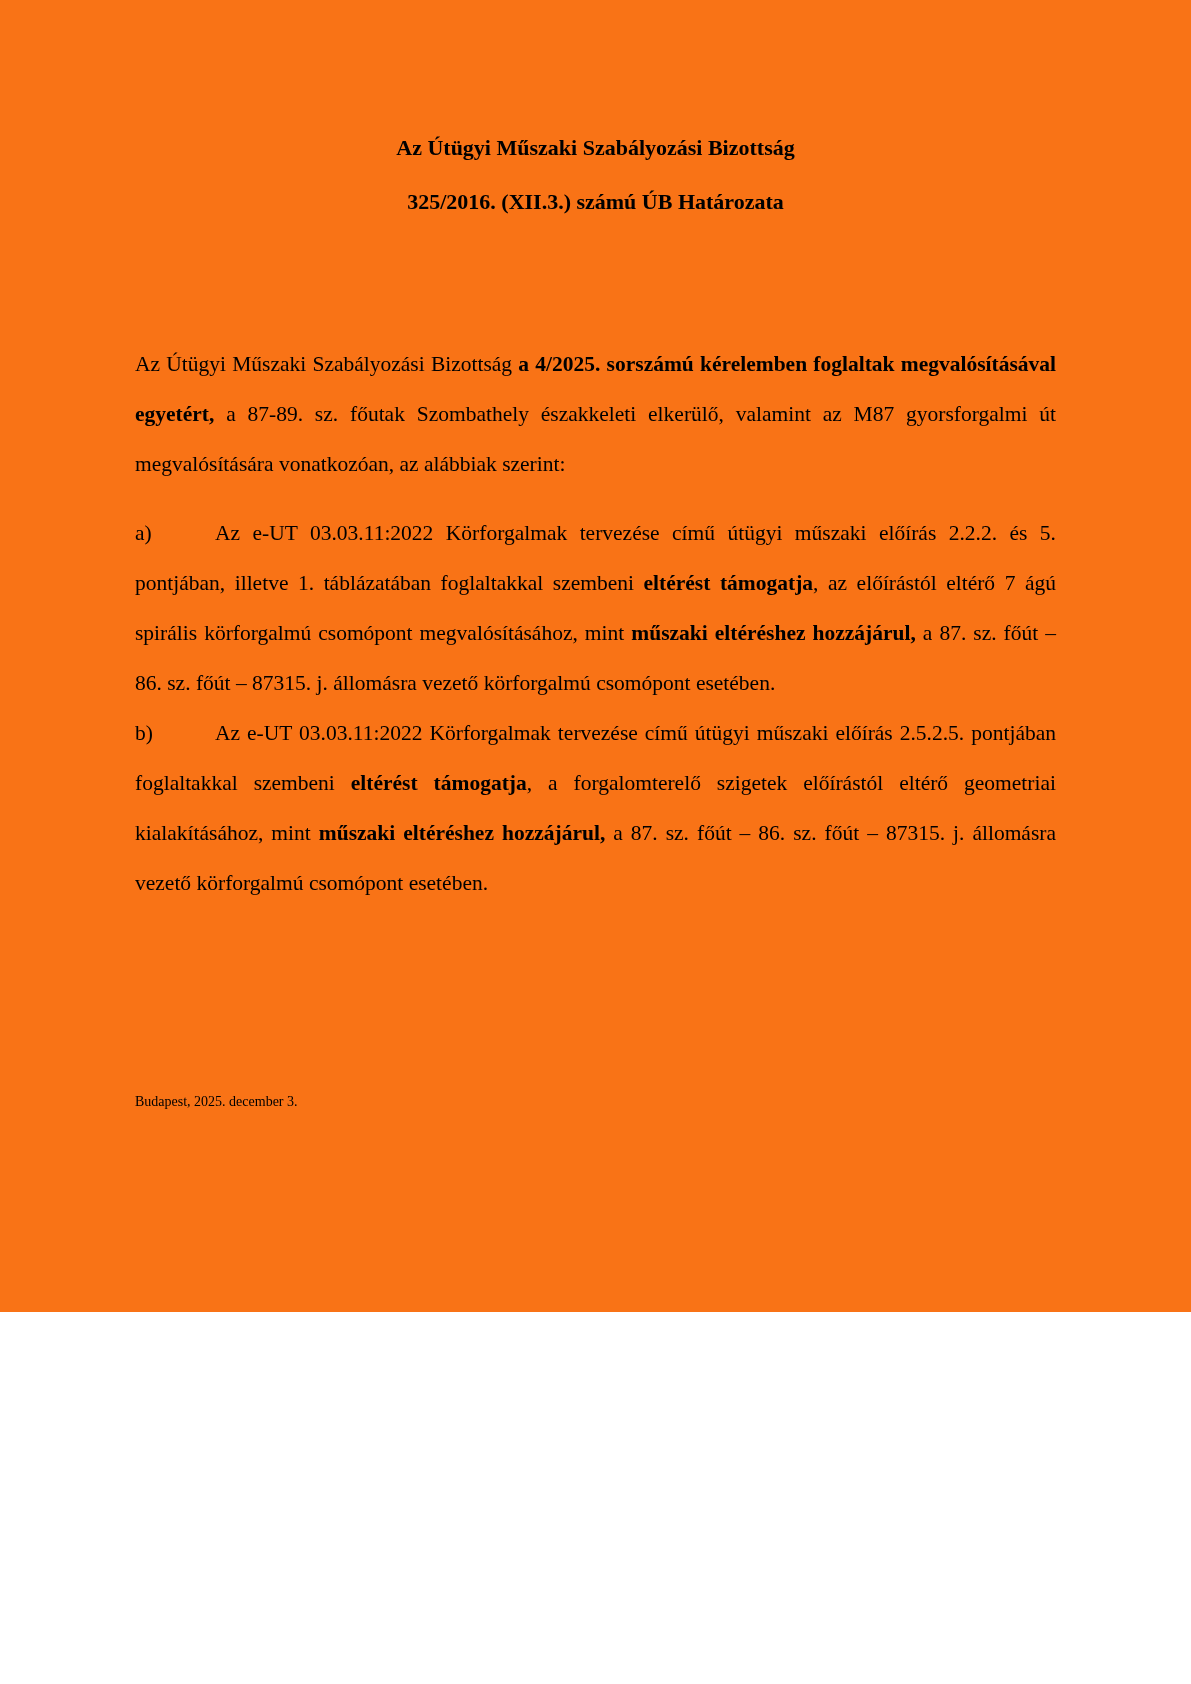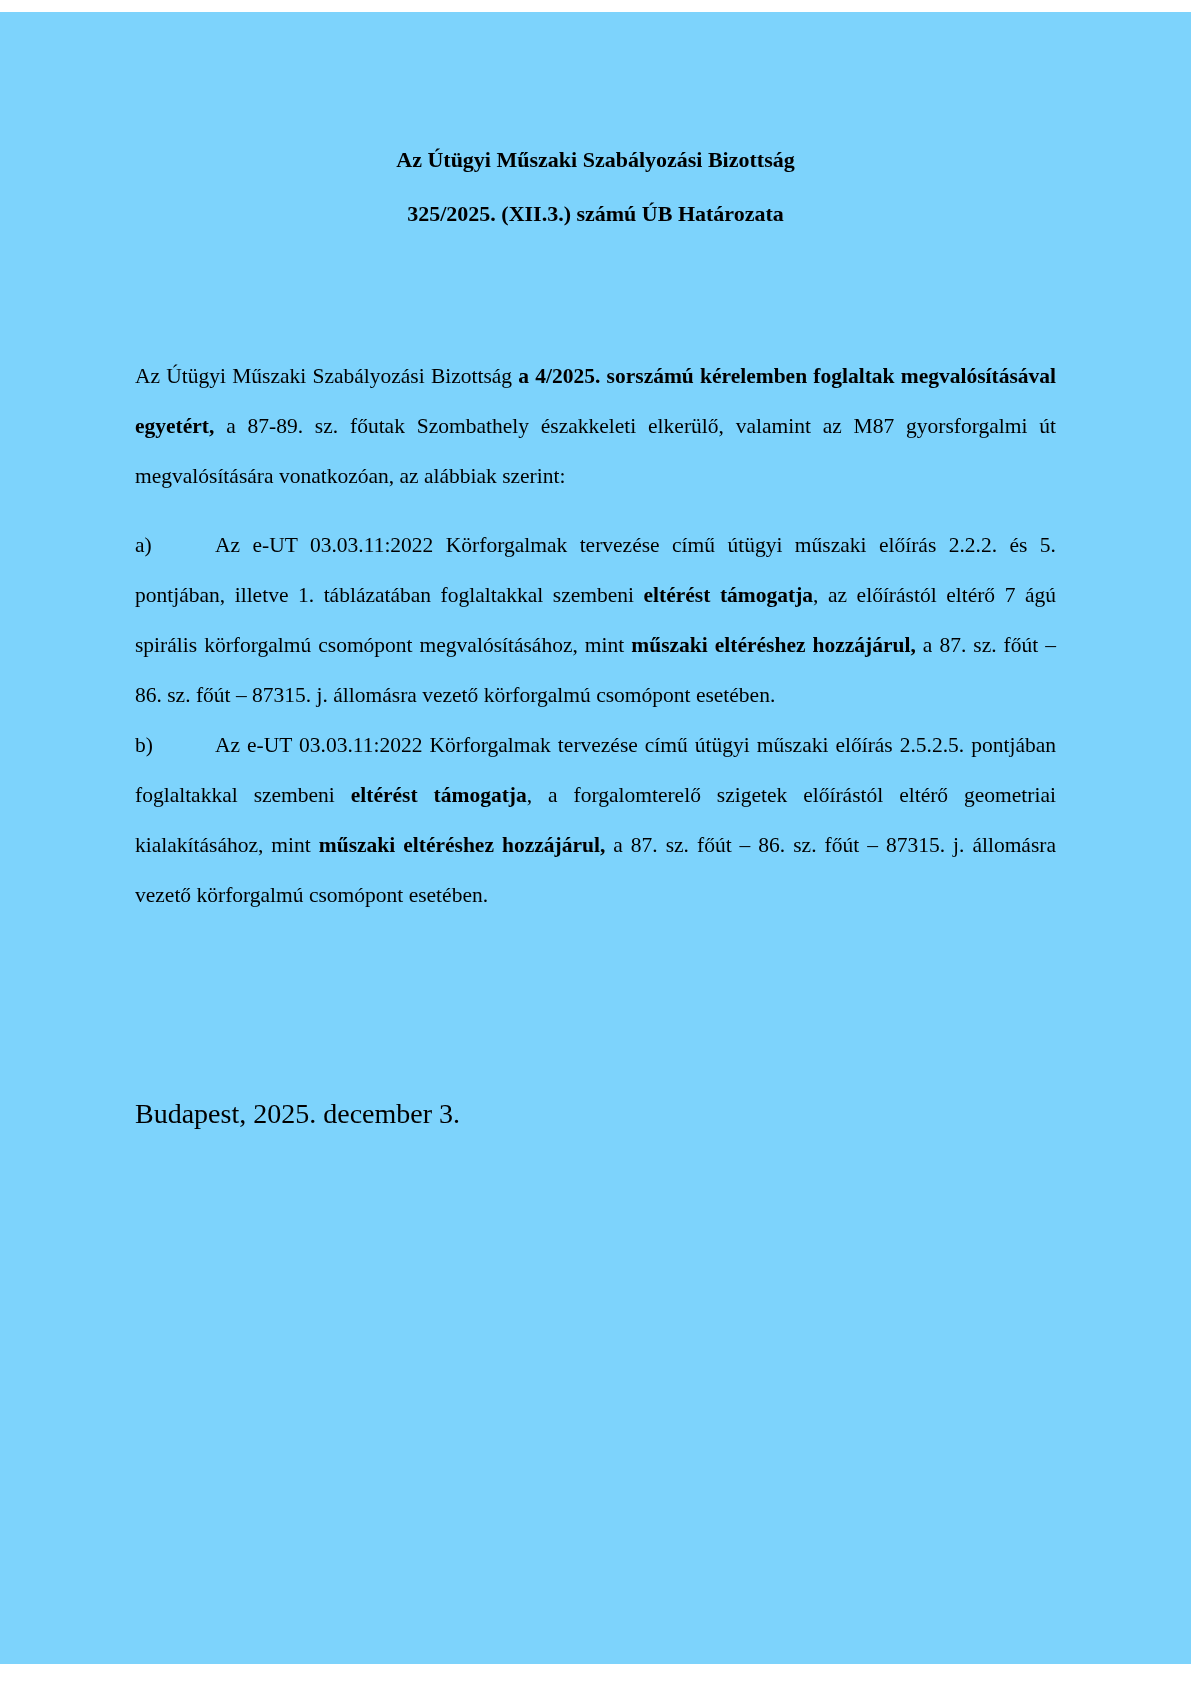--- a/index.html
+++ b/index.html
@@ -4,23 +4,23 @@
 <title>325/2025. (XII.3.) számú ÚB Határozata</title>
 <style>
   html, body {
     margin: 0;
     padding: 0;
     background: #ffffff;
   }
   .page {
     position: relative;
     width: 1191px;
-    height: 1652px;
-    margin: 12px auto;
-    background: #7dd3fc;
+    height: 1312px;
+    margin: 0 auto;
+    background: #f97316;
     color: #000000;
     font-family: "Liberation Serif", "DejaVu Serif", serif;
     overflow: hidden;
   }
   .content {
     position: absolute;
     left: 135px;
     top: 0;
     width: 921px;
   }
@@ -40,35 +40,35 @@
   }
   .intro { margin-top: 122px; }
   .item-a { margin-top: 19px; }
   .item-b { margin-top: 0; }
   .item-marker {
     display: inline-block;
     width: 80px;
   }
   .b { font-weight: bold; }
   .date-line {
-    font-size: 28px;
+    font-size: 14px;
     line-height: 43px;
     text-align: left;
     margin: 172px 0 0 0;
   }
 </style>
 </head>
 <body>
 
 <div class="page">
   <div class="content">
 
     <div class="title-line title-line-1">Az Útügyi Műszaki Szabályozási Bizottság</div>
 
-    <div class="title-line title-line-2">325/2025. (XII.3.) számú ÚB Határozata</div>
+    <div class="title-line title-line-2">325/2016. (XII.3.) számú ÚB Határozata</div>
 
     <p class="para intro"><span>Az Útügyi Műszaki Szabályozási Bizottság </span><span class="b">a 4/2025. sorszámú kérelemben foglaltak megvalósításával egyetért,</span><span> a 87-89. sz. főutak Szombathely északkeleti elkerülő, valamint az M87 gyorsforgalmi út megvalósítására vonatkozóan, az alábbiak szerint:</span></p>
 
     <p class="para item-a"><span class="item-marker">a)</span><span><span>Az e-UT 03.03.11:2022 Körforgalmak tervezése című útügyi műszaki előírás 2.2.2. és 5. pontjában, illetve 1. táblázatában foglaltakkal szembeni </span><span class="b">eltérést támogatja</span><span>, az előírástól eltérő 7 ágú spirális körforgalmú csomópont megvalósításához, mint </span><span class="b">műszaki eltéréshez hozzájárul,</span><span> a 87. sz. főút – 86. sz. főút – 87315. j. állomásra vezető körforgalmú csomópont esetében.</span></span></p>
 
     <p class="para item-b"><span class="item-marker">b)</span><span><span>Az e-UT 03.03.11:2022 Körforgalmak tervezése című útügyi műszaki előírás 2.5.2.5. pontjában foglaltakkal szembeni </span><span class="b">eltérést támogatja</span><span>, a forgalomterelő szigetek előírástól eltérő geometriai kialakításához, mint </span><span class="b">műszaki eltéréshez hozzájárul,</span><span> a 87. sz. főút – 86. sz. főút – 87315. j. állomásra vezető körforgalmú csomópont esetében.</span></span></p>
 
     <p class="date-line">Budapest, 2025. december 3.</p>
 
   </div>

